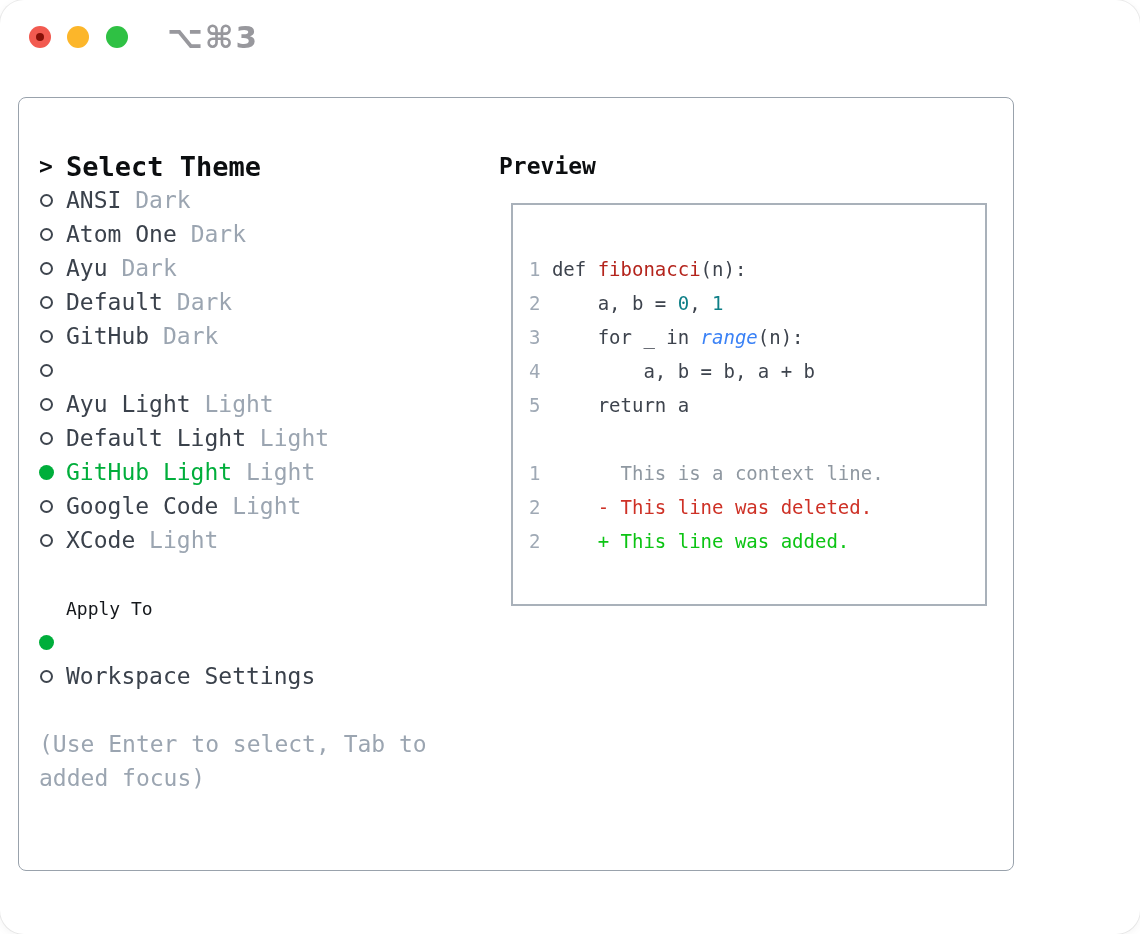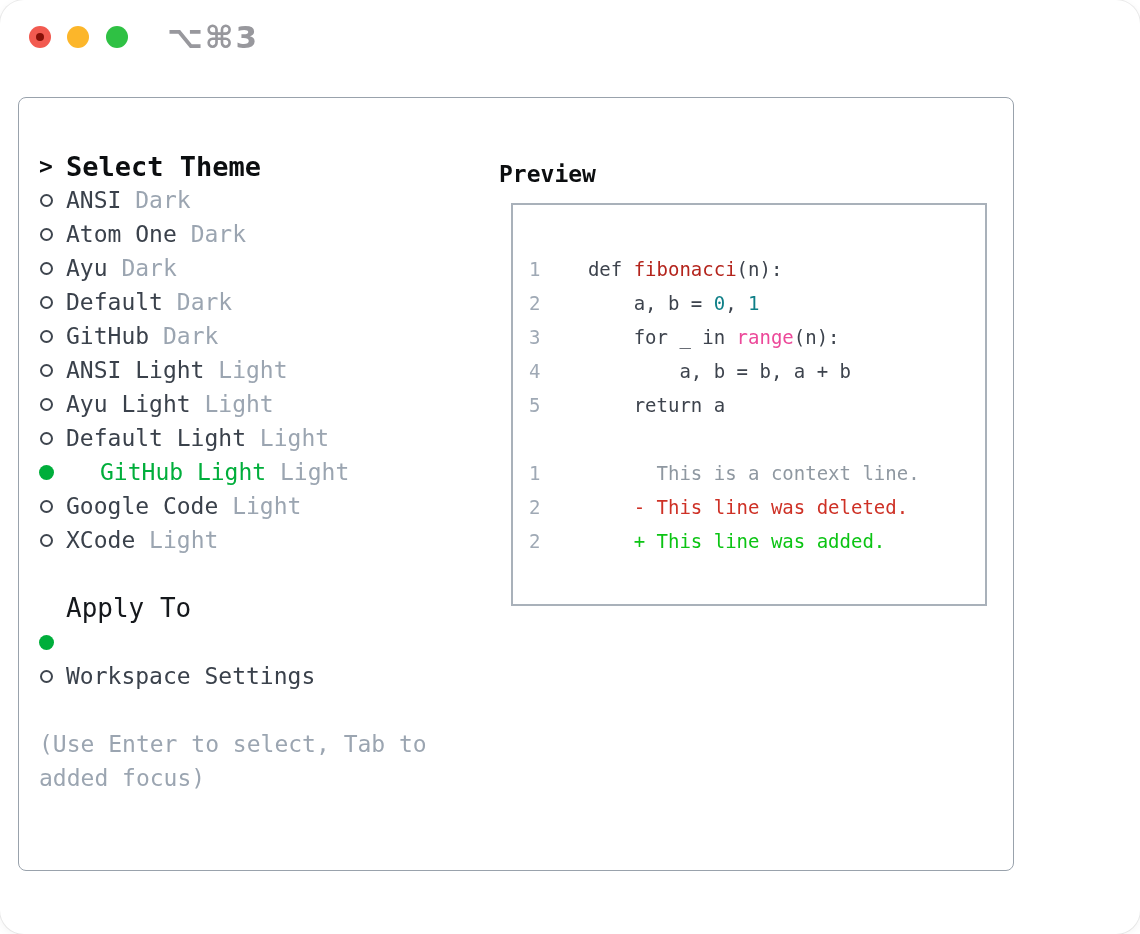--- a/index.html
+++ b/index.html
@@ -34,41 +34,41 @@
 
   
   .left-col { position:absolute; left:20px; top:51px; width:440px; }
   .row { height:34px; display:flex; align-items:center; white-space:pre; }
   .marker { width:27px; display:flex; align-items:center; flex:none; }
   .radio { width:13px; height:13px; border:2px solid #3f464f; border-radius:50%; margin-left:1px; }
   .radio.sel { width:15px; height:15px; border:none; background:#00ae3b; margin-left:0; }
   .chev { font-weight:bold; color:#0c0e10; font-size:23px; }
   .list-text { font-size:23px; color:#3a414b; }
   .t-name { color:#3a414b; }
-  .t-name.sel { color:#00ae3b;margin-left:34px; }
+  .t-name.sel { color:#00ae3b; }
   .t-var { color:#9ba5b1; }
   .hdr { font-size:27px; font-weight:bold; color:#0c0e10; }
-  .subhdr { font-size:26px; color:#15181c; }
+  .subhdr { font-size:18px; color:#15181c; }
   .spacer { height:34px; }
   .help { font-size:23px; color:#9ba5b1; height:34px; display:flex; align-items:center; white-space:pre; }
 
   
-  .preview-title { position:absolute; left:480px; top:59px; height:34px;
+  .preview-title { position:absolute; left:480px; top:51px; height:34px;
                    display:flex; align-items:center; font-size:23px; font-weight:bold; color:#0c0e10; }
   .preview-box {
     position:absolute; left:492px; top:105px; width:476px; height:403px;
     border:2px solid #a9b1ba; background:#ffffff; padding:47px 0 0 16px; overflow:hidden;
   }
   .code-row { height:34px; display:flex; align-items:center; white-space:pre; font-size:19px; }
   .lineno { display:inline-block; width:2ch; color:#9fa9b5; flex:none; }
-  .line-content { white-space:pre;margin-left:36px; }
+  .line-content { white-space:pre; }
   .tok-fg      { color:#3d434d; }
   .tok-func    { color:#b4241c; }
   .tok-num     { color:#0e7f87; }
-  .tok-builtin { color:#ec4899; }
+  .tok-builtin { color:#3b82f6;font-style:italic; }
   .tok-context { color:#8f98a1; }
   .tok-deleted { color:#ce3126; }
   .tok-added   { color:#0cc414; }
 </style>
 </head>
 <body>
 
 <div class="window">
 
   <div class="titlebar">
@@ -85,21 +85,21 @@
         <span class="marker"><span class="chev">&gt;</span></span>
         <span class="hdr">Select Theme</span>
       </div>
 
       <div id="theme-items">
           <div class="row"><span class="marker"><span class="radio"></span></span><span class="list-text"><span class="t-name">ANSI</span><span class="t-var"> Dark</span></span></div>
           <div class="row"><span class="marker"><span class="radio"></span></span><span class="list-text"><span class="t-name">Atom One</span><span class="t-var"> Dark</span></span></div>
           <div class="row"><span class="marker"><span class="radio"></span></span><span class="list-text"><span class="t-name">Ayu</span><span class="t-var"> Dark</span></span></div>
           <div class="row"><span class="marker"><span class="radio"></span></span><span class="list-text"><span class="t-name">Default</span><span class="t-var"> Dark</span></span></div>
           <div class="row"><span class="marker"><span class="radio"></span></span><span class="list-text"><span class="t-name">GitHub</span><span class="t-var"> Dark</span></span></div>
-          <div class="row"><span class="marker"><span class="radio"></span></span><span class="list-text"><span class="t-name">ANSI Light</span><span class="t-var"> Light</span></span></div>
+          <div class="row"><span class="marker"><span class="radio"></span></span></div>
           <div class="row"><span class="marker"><span class="radio"></span></span><span class="list-text"><span class="t-name">Ayu Light</span><span class="t-var"> Light</span></span></div>
           <div class="row"><span class="marker"><span class="radio"></span></span><span class="list-text"><span class="t-name">Default Light</span><span class="t-var"> Light</span></span></div>
           <div class="row"><span class="marker"><span class="radio sel"></span></span><span class="list-text"><span class="t-name sel">GitHub Light</span><span class="t-var"> Light</span></span></div>
           <div class="row"><span class="marker"><span class="radio"></span></span><span class="list-text"><span class="t-name">Google Code</span><span class="t-var"> Light</span></span></div>
           <div class="row"><span class="marker"><span class="radio"></span></span><span class="list-text"><span class="t-name">XCode</span><span class="t-var"> Light</span></span></div>
         </div>
 
       <div class="spacer"></div>
 
       <div class="row">

